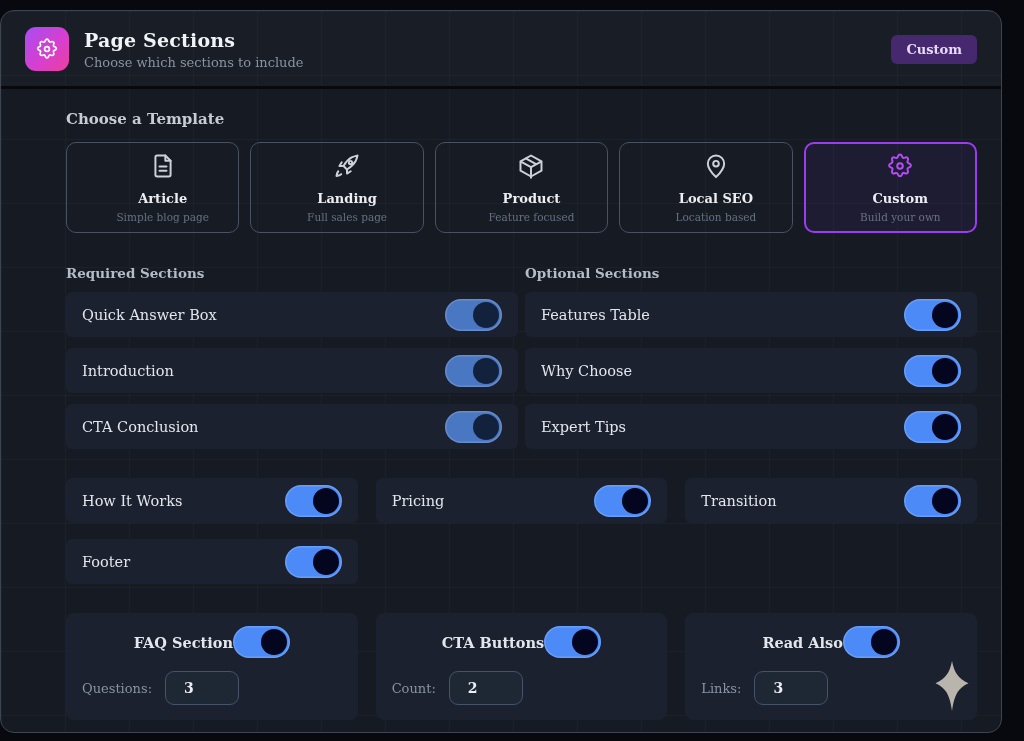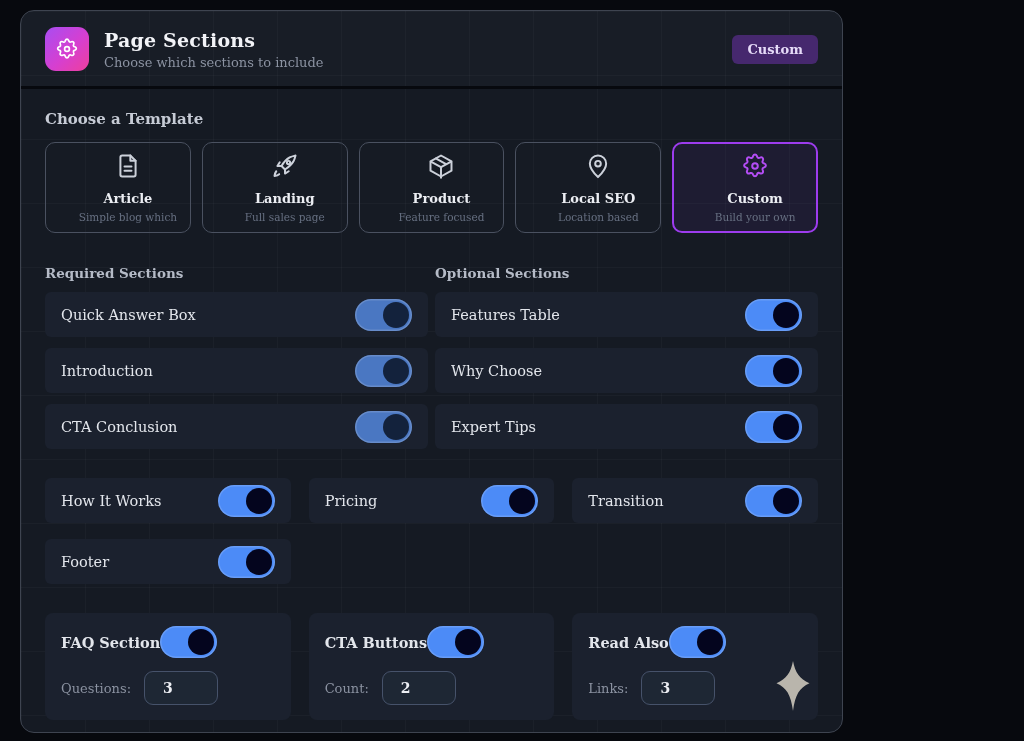--- a/index.html
+++ b/index.html
@@ -1,40 +1,40 @@
 <!DOCTYPE html>
 <html><head>
 <meta charset="utf-8">
 <style>
   * { margin:0; padding:0; box-sizing:border-box; }
   html,body { width:1024px; height:741px; background:#07090e; overflow:hidden;
     font-family:"DejaVu Serif", "Liberation Serif", serif; }
 
   .panel {
-    position:absolute; left:20px; top:10px; width:823px; height:723px;
+    position:absolute; left:0; top:10px; width:1002px; height:723px;
     background-color:#151a23;
     background-image:
       linear-gradient(rgba(255,255,255,0.028) 1px, transparent 1px),
       linear-gradient(90deg, rgba(255,255,255,0.028) 1px, transparent 1px);
     background-size:64px 64px;
     border:1px solid #3e4450; border-radius:14px; overflow:hidden;
   }
 
   
   .header { display:flex; align-items:center; gap:15px; padding:16px 24px 15px;
     background:rgba(255,255,255,0.015); border-bottom:3px solid #07090e; }
   .header-icon { width:44px; height:44px; border-radius:11px; flex:0 0 auto;
     background:linear-gradient(135deg,#a84df2 0%,#d63fd0 55%,#ee3f9d 100%);
     display:flex; align-items:center; justify-content:center; color:#fff; }
   .header-text .title { font-size:19px; font-weight:bold; color:#f2f3f7; letter-spacing:.2px; }
   .header-text .subtitle { font-size:13px; color:#8c93a2; margin-top:4px; }
   .badge { margin-left:auto; background:#46286e; color:#e6dbf8; font-size:13px;
     font-weight:bold; padding:7px 15px; border-radius:6px; }
 
-  .content { padding:0 24px; }
+  .content { padding:0 24px;margin-left:41px; }
 
   
   .section-heading { font-size:15px; font-weight:bold; color:#c6cbd5; margin-top:21px; }
   .templates { display:grid; grid-template-columns:repeat(5,1fr); gap:11px; margin-top:14px; }
   .tcard { border:1px solid #4a5160; border-radius:10px; height:91px; cursor:pointer;
     background:rgba(255,255,255,0.008); display:flex; flex-direction:column;
     align-items:center; justify-content:center; color:#ccd1da;padding-left:20px; }
   .tcard .name { font-size:13px; font-weight:bold; color:#eceef3; margin-top:7px; }
   .tcard .desc { font-size:10.5px; color:#677082; margin-top:5px; }
   .tcard.selected { border:2px solid #9d3cee; background:rgba(140,60,230,0.08); color:#b44df5; }
@@ -54,21 +54,21 @@
   .toggle.bright { background:#4c8bf7; }
   .toggle.bright .knob { background:#04051e; }
 
   .cols3 { display:grid; grid-template-columns:1fr 1fr 1fr; gap:18px; margin-top:29px; }
   .cols3 .trow { margin-top:0; }
   .stack .trow + .trow { margin-top:16px; }
 
   
   .config { display:grid; grid-template-columns:1fr 1fr 1fr; gap:18px; margin-top:29px; }
   .ccard { background:#1b212e; border-radius:8px; padding:13px 16px 15px; }
-  .ccard-top { display:flex; align-items:center; justify-content:flex-start; }
+  .ccard-top { display:flex; align-items:center; justify-content:center; }
   .ccard-title { font-size:14.5px; font-weight:bold; color:#e3e6ec; }
   .field { display:flex; align-items:center; gap:13px; margin-top:13px; }
   .field-label { font-size:13px; color:#8b92a1; }
   .field-input { width:74px; height:34px; background:#1e2734; border:1.5px solid #46526a;
     border-radius:9px; color:#eceef3; font-weight:bold; font-size:14px; padding-left:18px;
     font-family:"DejaVu Serif", serif; outline:none; }
 
   .sparkle { position:absolute; right:26px; bottom:16px; color:#b9b5ac; }
 </style>
 </head>
@@ -97,21 +97,21 @@
 
       <div class="tcard">
         <span>
           <svg width="28" height="28" viewBox="0 0 24 24" fill="none" stroke="currentColor" stroke-width="1.7" stroke-linecap="round" stroke-linejoin="round">
             <path d="M14 3H7a1.5 1.5 0 0 0-1.5 1.5v15A1.5 1.5 0 0 0 7 21h10a1.5 1.5 0 0 0 1.5-1.5V7.5L14 3z"></path>
             <path d="M14 3v4.5h4.5"></path>
               <path d="M9 12.5h6M9 16h6"></path>
           </svg>
         </span>
         <div class="name">Article</div>
-        <div class="desc">Simple blog which</div>
+        <div class="desc">Simple blog page</div>
       </div>
 
       <div class="tcard">
         <span>
           <svg width="28" height="28" viewBox="0 0 24 24" fill="none" stroke="currentColor" stroke-width="1.7" stroke-linecap="round" stroke-linejoin="round">
             <path d="M4.5 16.5c-1 1.2-1.5 4-1.5 4s2.8-.5 4-1.5"></path>
             <path d="M12 15l-3-3c1.8-3 4.2-5.7 7-7.3 2.2-1.2 4.8-1.6 5-1.7-.1.2-.5 2.8-1.7 5-1.6 2.8-4.3 5.2-7.3 7z"></path>
             <path d="M9 12H5.5l2-3.2M12 15v3.5l3.2-2"></path>
             <circle cx="15" cy="9" r="1.4"></circle>
           </svg>

